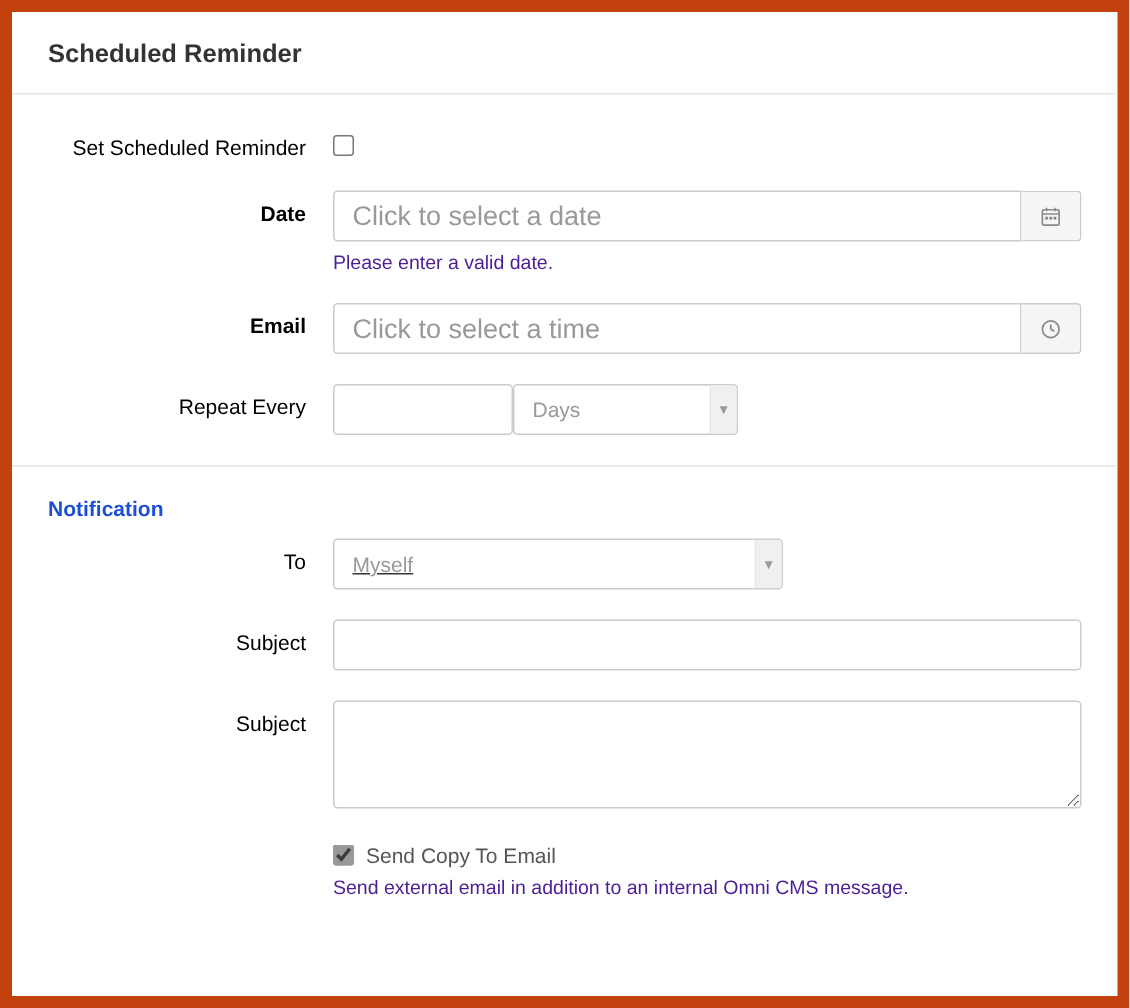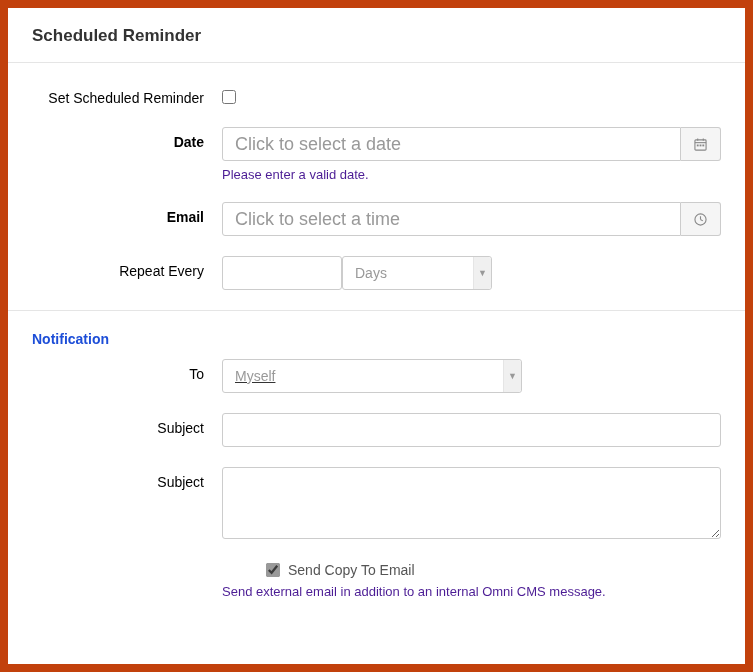--- a/index.html
+++ b/index.html
@@ -173,21 +173,20 @@
       font-size: 14px;
       font-family: inherit;
       resize: vertical;
       background: #fff;
     }
     .checkbox-inline {
       display: flex;
       align-items: center;
       gap: 8px;
       color: #555;
-      margin-left: 44px;
     }
     .icon-svg {
       width: 13px;
       height: 13px;
     }
   </style>
 </head>
 <body>
 
 <div class="panel">

